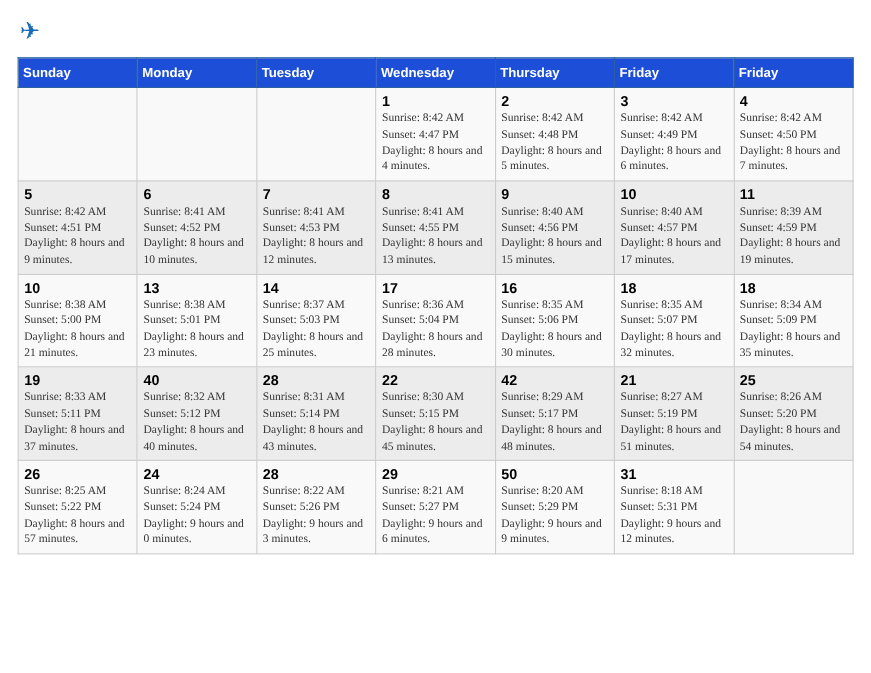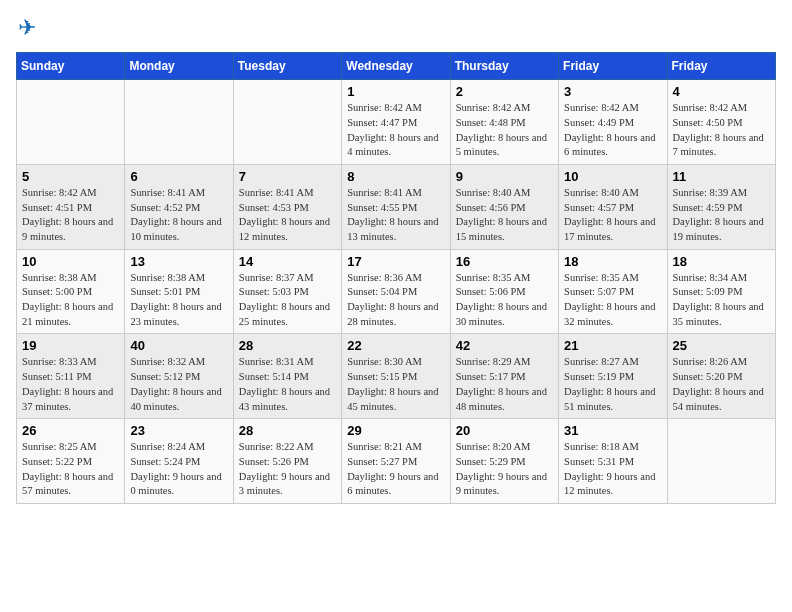--- a/index.html
+++ b/index.html
@@ -236,33 +236,33 @@
           <span class="day-num">25</span>
           <div class="day-info">Sunrise: 8:26 AM<br>Sunset: 5:20 PM<br>Daylight: 8 hours and 54 minutes.</div>
         </td>
       </tr>
       <tr>
         <td>
           <span class="day-num">26</span>
           <div class="day-info">Sunrise: 8:25 AM<br>Sunset: 5:22 PM<br>Daylight: 8 hours and 57 minutes.</div>
         </td>
         <td>
-          <span class="day-num">23</span>
+          <span class="day-num">24</span>
           <div class="day-info">Sunrise: 8:24 AM<br>Sunset: 5:24 PM<br>Daylight: 9 hours and 0 minutes.</div>
         </td>
         <td>
           <span class="day-num">28</span>
           <div class="day-info">Sunrise: 8:22 AM<br>Sunset: 5:26 PM<br>Daylight: 9 hours and 3 minutes.</div>
         </td>
         <td>
           <span class="day-num">29</span>
           <div class="day-info">Sunrise: 8:21 AM<br>Sunset: 5:27 PM<br>Daylight: 9 hours and 6 minutes.</div>
         </td>
         <td>
-          <span class="day-num">20</span>
+          <span class="day-num">50</span>
           <div class="day-info">Sunrise: 8:20 AM<br>Sunset: 5:29 PM<br>Daylight: 9 hours and 9 minutes.</div>
         </td>
         <td>
           <span class="day-num">31</span>
           <div class="day-info">Sunrise: 8:18 AM<br>Sunset: 5:31 PM<br>Daylight: 9 hours and 12 minutes.</div>
         </td>
         <td class="empty-cell"></td>
       </tr>
     </tbody>
 </table>

